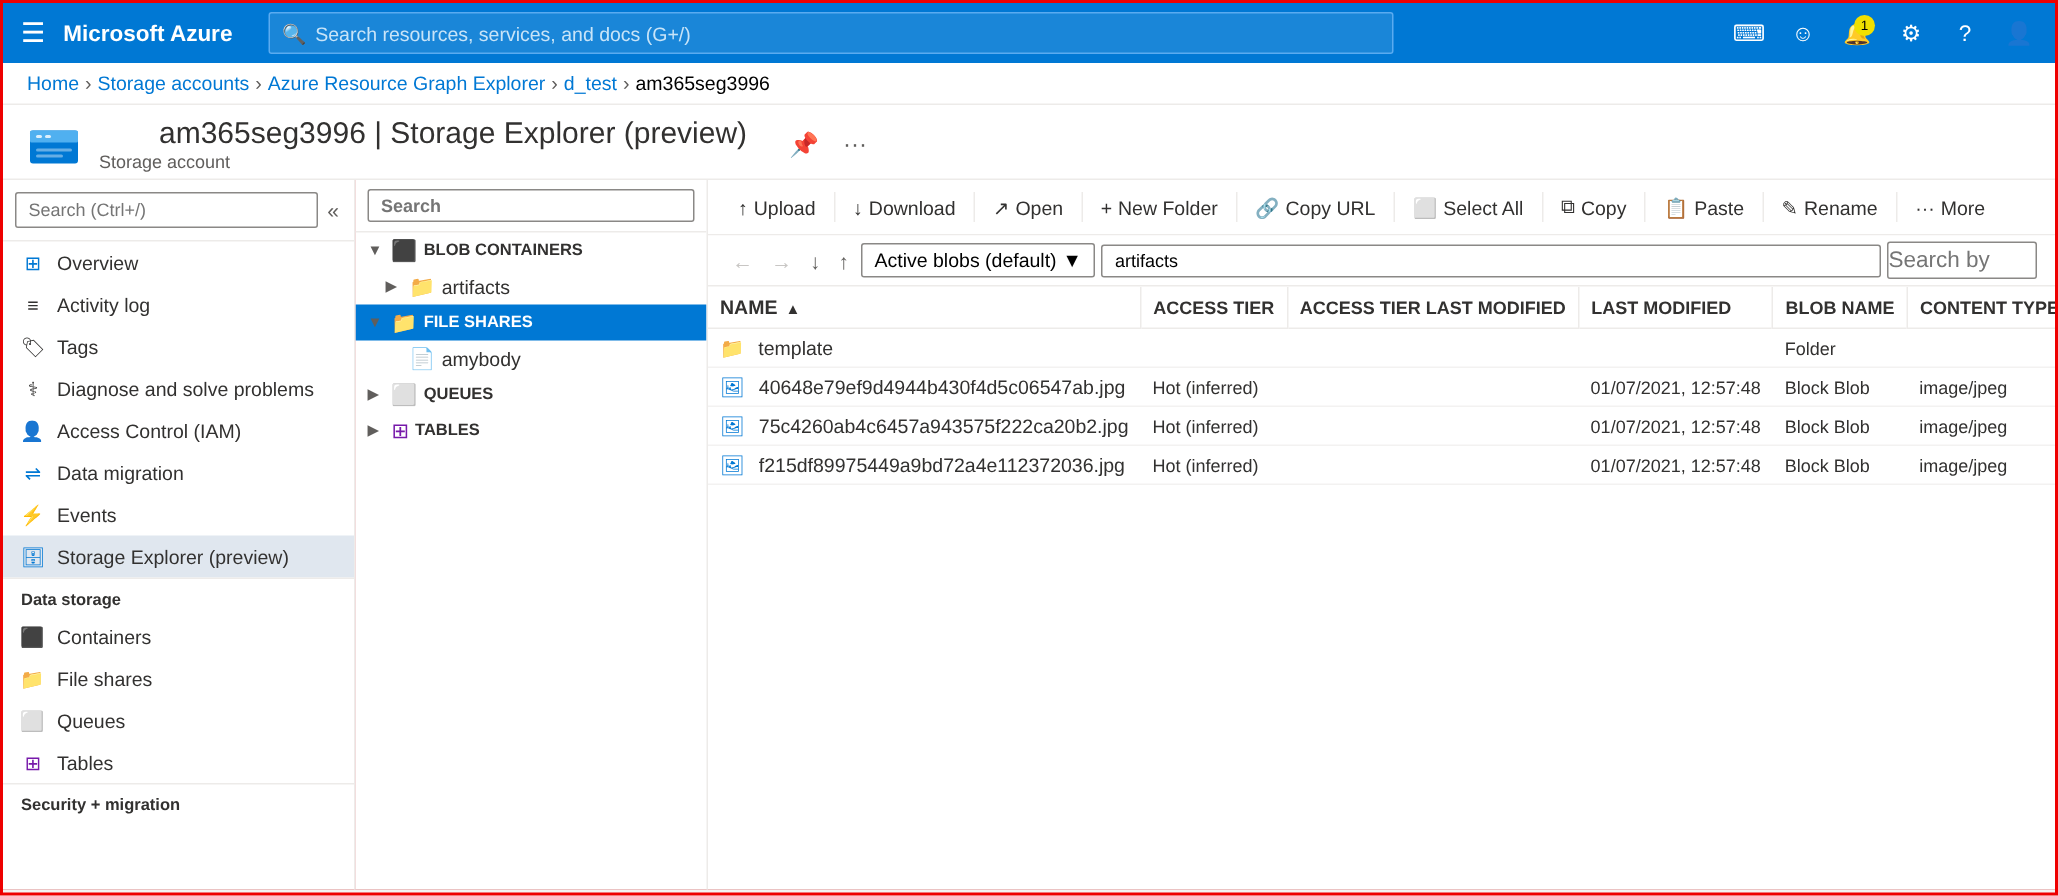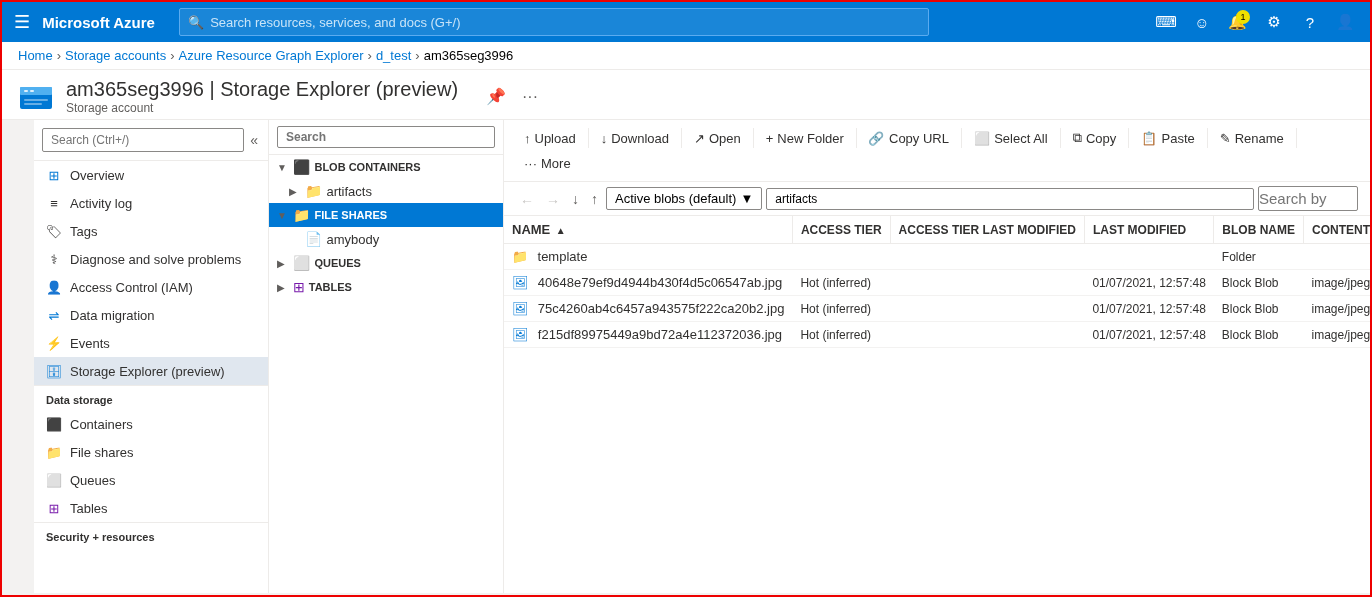--- a/index.html
+++ b/index.html
@@ -116,21 +116,20 @@
       color: #605e5c;
       font-size: 16px;
       padding: 2px 4px;
     }
 
     
     .main-layout {
       display: flex;
       height: calc(597px - 40px - 32px - 52px);
       background: #b91c1c;
-      margin-left: 32px;
     }
 
     
     .sidebar {
       width: 235px;
       background: white;
       border-right: 1px solid #edebe9;
       overflow-y: auto;
       flex-shrink: 0;
     }
@@ -375,21 +374,21 @@
   <svg class="page-header-icon" viewBox="0 0 36 36">
     <rect x="2" y="8" width="32" height="22" rx="2" fill="#0078d4"></rect>
     <rect x="2" y="8" width="32" height="8" rx="1" fill="#50b0f0"></rect>
     <rect x="6" y="11" width="4" height="2" rx="1" fill="white" opacity="0.8"></rect>
     <rect x="12" y="11" width="4" height="2" rx="1" fill="white" opacity="0.8"></rect>
     <rect x="6" y="20" width="24" height="2" rx="1" fill="white" opacity="0.4"></rect>
     <rect x="6" y="24" width="18" height="2" rx="1" fill="white" opacity="0.4"></rect>
   </svg>
   <div>
     <div style="display:flex;align-items:center;gap:6px;">
-      <span style="font-size:20px;font-weight:300;color:#323130;">am365seg3996 | Storage Explorer (preview)</span>
+      <span style="font-size:20px;font-weight:300;color:#323130;margin-left:40px;">am365seg3996 | Storage Explorer (preview)</span>
     </div>
     <div style="font-size:12px;color:#605e5c;">Storage account</div>
   </div>
   <div class="page-header-actions">
     <button class="page-header-btn" title="Pin to dashboard">📌</button>
     <button class="page-header-btn" title="More">···</button>
   </div>
 </div>
 
 <div class="main-layout">
@@ -445,21 +444,21 @@
     </div>
     <div class="sidebar-item">
       <span class="sidebar-item-icon icon-queues">⬜</span>
       <span>Queues</span>
     </div>
     <div class="sidebar-item">
       <span class="sidebar-item-icon icon-tables">⊞</span>
       <span>Tables</span>
     </div>
 
-    <div class="sidebar-section-header">Security + resources</div>
+    <div class="sidebar-section-header">Security + migration</div>
   </div>
 
   <div class="tree-panel">
     <div class="tree-search">
       <input type="text" placeholder="Search" style="">
     </div>
 
     <div class="tree-item">
       <span class="tree-expand">▼</span>
       <span class="tree-item-icon" style="color:#0078d4;">⬛</span>

